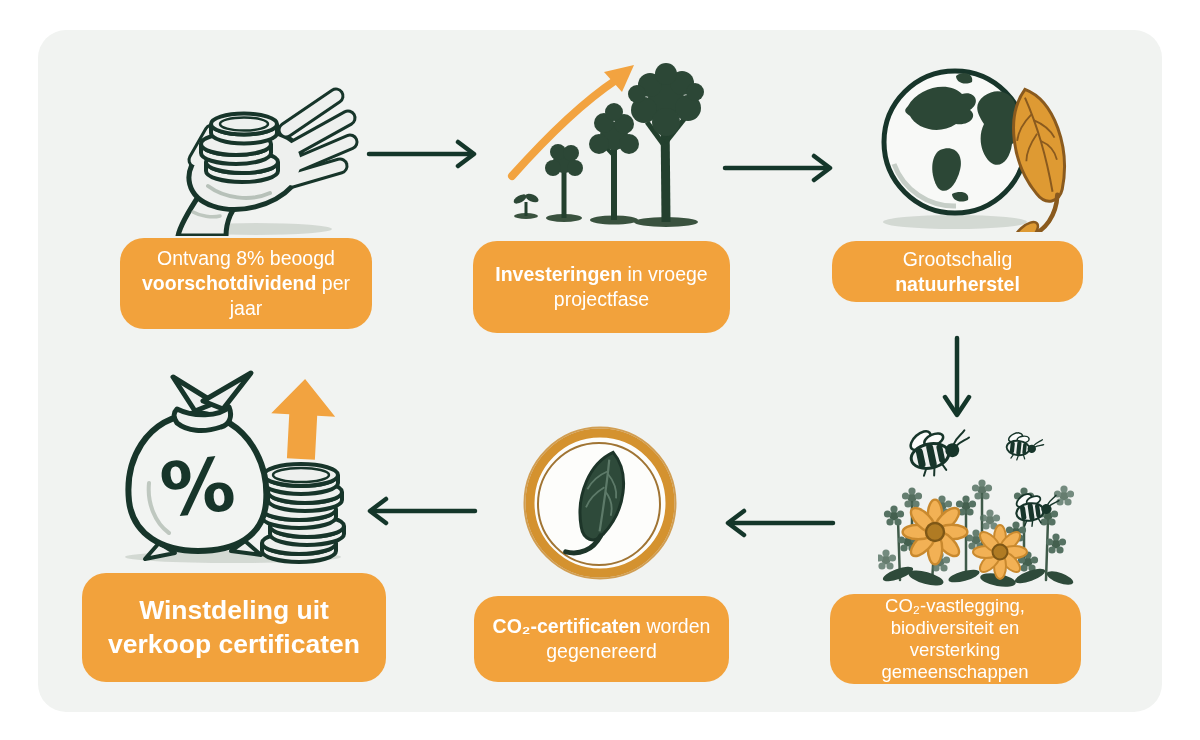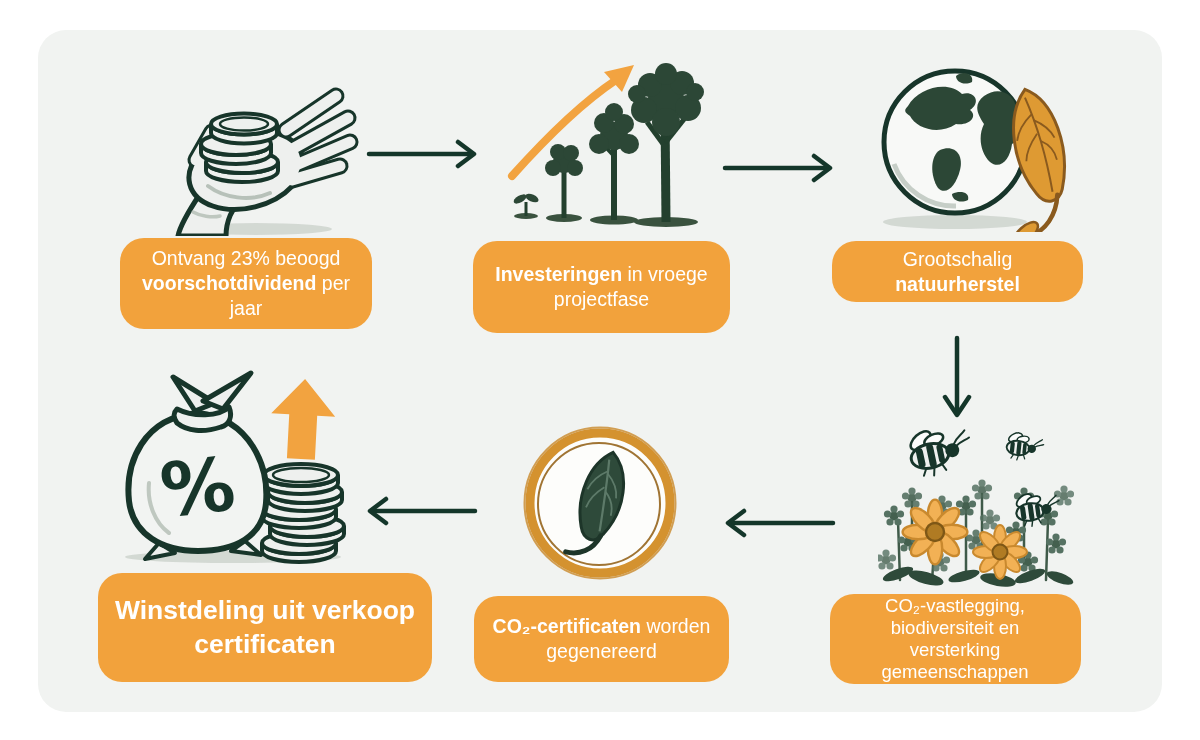--- a/index.html
+++ b/index.html
@@ -290,21 +290,21 @@
   </svg>
   <svg class="arrow" style="left:364px;top:496px" width="114" height="30" viewBox="0 0 114 30">
     <g fill="none" stroke="#14362a" stroke-width="4.5" stroke-linecap="round" stroke-linejoin="round">
       <line x1="111" y1="15" x2="10" y2="15"></line>
         <polyline points="22,3 6,15 22,27"></polyline>
     </g>
   </svg>
 
   <div class="label-box" style="left:120px;top:238px;width:252px;height:91px">
     <p class="label-text sz-m">
-      <span>Ontvang 23% beoogd </span><b>voorschotdividend</b><span> per jaar</span>
+      <span>Ontvang 8% beoogd </span><b>voorschotdividend</b><span> per jaar</span>
     </p>
   </div>
 
   <div class="label-box" style="left:473px;top:241px;width:257px;height:92px">
     <p class="label-text sz-m">
       <b>Investeringen</b><span> in vroege projectfase</span>
     </p>
   </div>
 
   <div class="label-box" style="left:832px;top:241px;width:251px;height:61px">
@@ -318,18 +318,18 @@
       <span>CO₂-vastlegging, biodiversiteit en versterking gemeenschappen</span>
     </p>
   </div>
 
   <div class="label-box" style="left:474px;top:596px;width:255px;height:86px">
     <p class="label-text sz-m">
       <b>CO₂-certificaten</b><span> worden gegenereerd</span>
     </p>
   </div>
 
-  <div class="label-box" style="left:98px;top:573px;width:334px;height:109px">
+  <div class="label-box" style="left:82px;top:573px;width:304px;height:109px">
     <p class="label-text sz-l">
       <b>Winstdeling uit verkoop certificaten</b>
     </p>
   </div>
 </div>
 
 </body></html>

